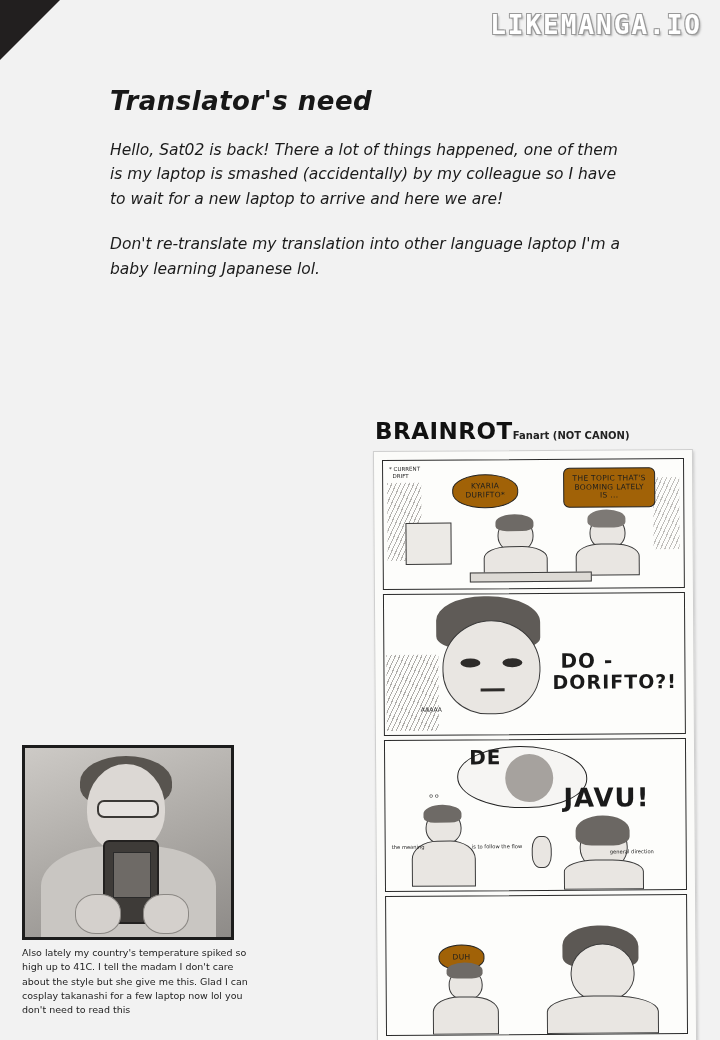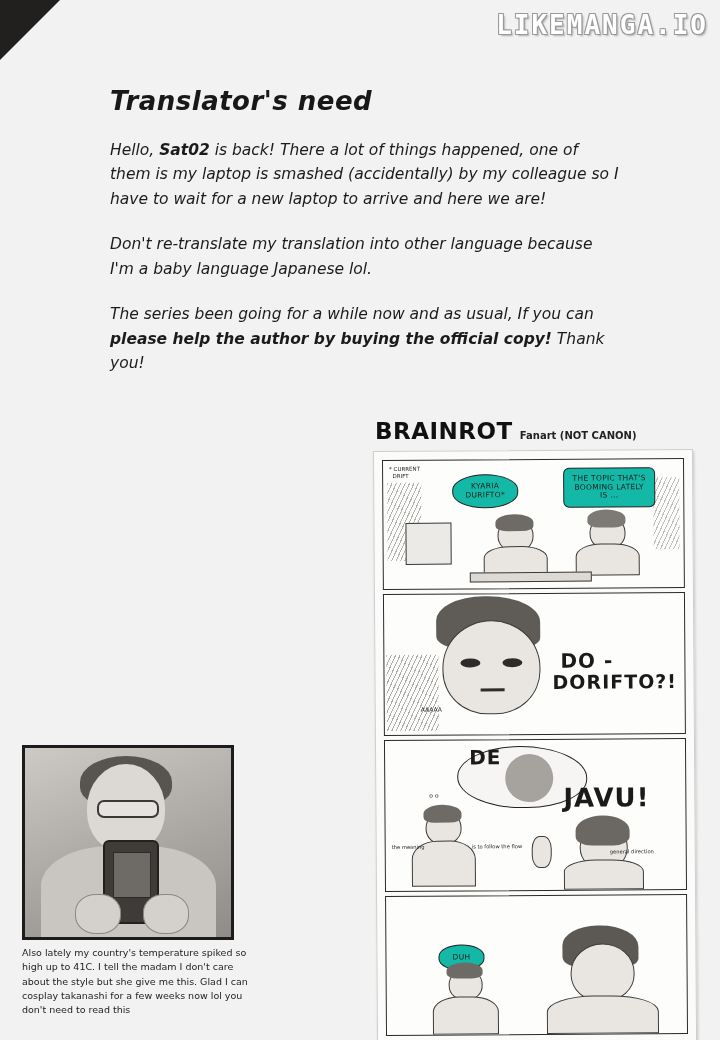--- a/index.html
+++ b/index.html
@@ -23,21 +23,21 @@
     top: 0;
     left: 0;
     width: 0;
     height: 0;
     border-top: 60px solid #221f1f;
     border-right: 60px solid transparent;
   }
   .watermark {
     position: absolute;
     top: 10px;
-    right: 12px;
+    right: 18px;
     font-family: "DejaVu Sans Mono", monospace;
     font-weight: bold;
     font-size: 26px;
     letter-spacing: 2px;
     color: #ffffff;
     text-shadow:
       -1px -1px 0 #9a9a9a,
        1px -1px 0 #9a9a9a,
       -1px  1px 0 #9a9a9a,
        1px  1px 0 #9a9a9a,
@@ -61,33 +61,32 @@
     letter-spacing: 0.5px;
   }
   .note p {
     font-family: "DejaVu Sans", sans-serif;
     font-style: italic;
     font-size: 15.5px;
     line-height: 1.58;
     color: #1b1b1b;
     margin: 0 0 21px 0;
   }
-  .note b { font-weight: bold; }
+  .note b { font-weight: normal; }
 
   
   .comic {
     position: absolute;
     left: 375px;
     top: 418px;
     width: 320px;
   }
   .comic-head {
     display: flex;
     align-items: flex-end;
-    gap: 7px;
     margin-bottom: 6px;
   }
   .comic-title {
     font-family: "DejaVu Sans", sans-serif;
     font-weight: bold;
     font-size: 23px;
     letter-spacing: 0.5px;
     color: #111;
   }
   .comic-sub {
@@ -120,21 +119,21 @@
   .p3 { top: 288px; height: 150px; }
   .p4 { top: 444px; height: 138px; }
 
   .hand {
     font-family: "DejaVu Sans", sans-serif;
     color: #1d1d1d;
     line-height: 1.15;
   }
   .bubble {
     position: absolute;
-    background: #14b8a6;
+    background: #a16207;
     border: 1.4px solid #222;
     border-radius: 50% / 45%;
     text-align: center;
     display: flex;
     align-items: center;
     justify-content: center;
     padding: 3px 5px;
     box-sizing: border-box;
   }
   .bubble span { font-size: 7.5px; letter-spacing: .3px; }
@@ -266,23 +265,22 @@
 
   <div class="corner-wedge"></div>
 
   <div class="watermark">LIKEMANGA.IO</div>
 
   <div class="note">
     <h1 class="note-title">Translator's need</h1>
 
     <p>Hello, <b>Sat02</b> is back! There a lot of things happened, one of them is my laptop is smashed (accidentally) by my colleague so I have to wait for a new laptop to arrive and here we are!</p>
 
-    <p>Don't re-translate my translation into other language because I'm a baby language Japanese lol.</p>
-
-    <p>The series been going for a while now and as usual, If you can <b>please help the author by buying the official copy!</b> Thank you!</p>
+    <p>Don't re-translate my translation into other language laptop I'm a baby learning Japanese lol.</p>
+
   </div>
 
   <div class="comic">
     <div class="comic-head">
       <div class="comic-title">BRAINROT</div>
       <div class="comic-sub">Fanart (NOT CANON)</div>
     </div>
 
     <div class="comic-sheet">
 
@@ -366,16 +364,16 @@
       <div class="person-hair"></div>
       <div class="person-head"></div>
       <div class="glasses"></div>
       <div class="body"></div>
       <div class="phone">
         <div class="phone-screen"></div>
       </div>
       <div class="hand-l"></div>
       <div class="hand-r"></div>
     </div>
-    <div class="photo-caption">Also lately my country's temperature spiked so high up to 41C. I tell the madam I don't care about the style but she give me this. Glad I can cosplay takanashi for a few weeks now lol you don't need to read this</div>
+    <div class="photo-caption">Also lately my country's temperature spiked so high up to 41C. I tell the madam I don't care about the style but she give me this. Glad I can cosplay takanashi for a few laptop now lol you don't need to read this</div>
   </div>
 
 </div>
 
 </body></html>

